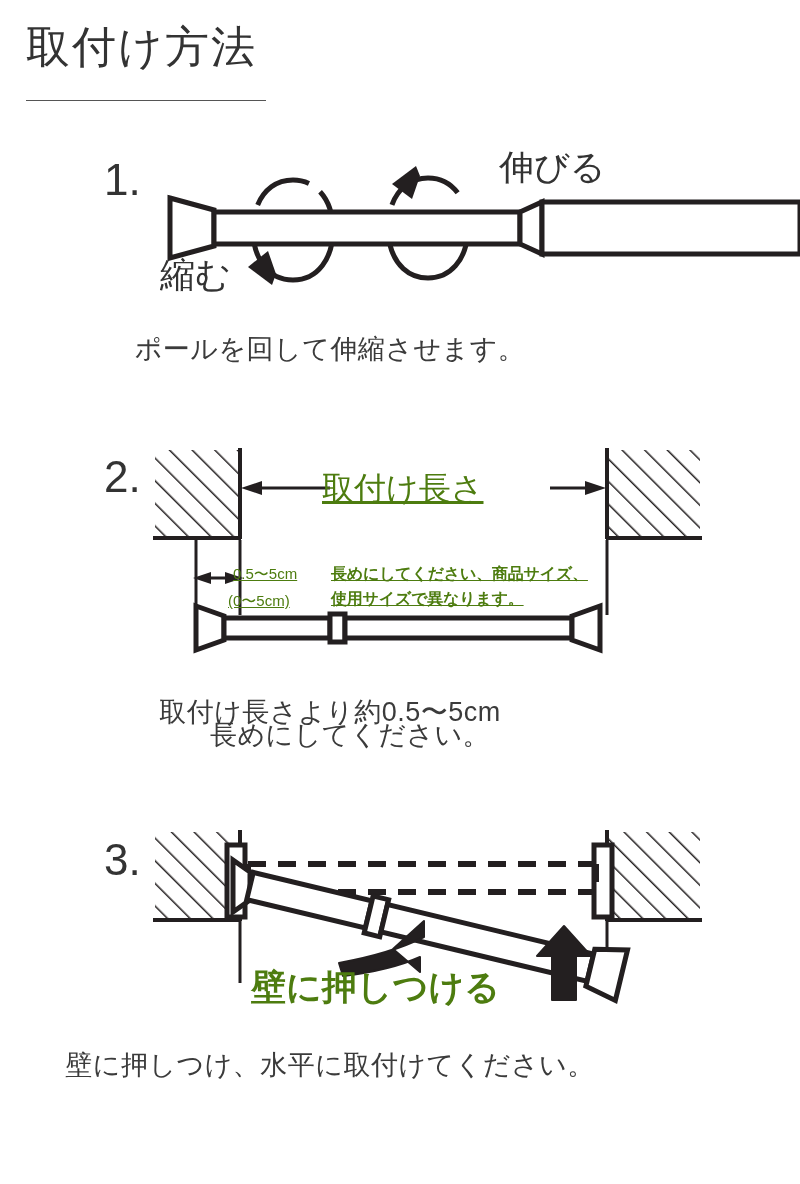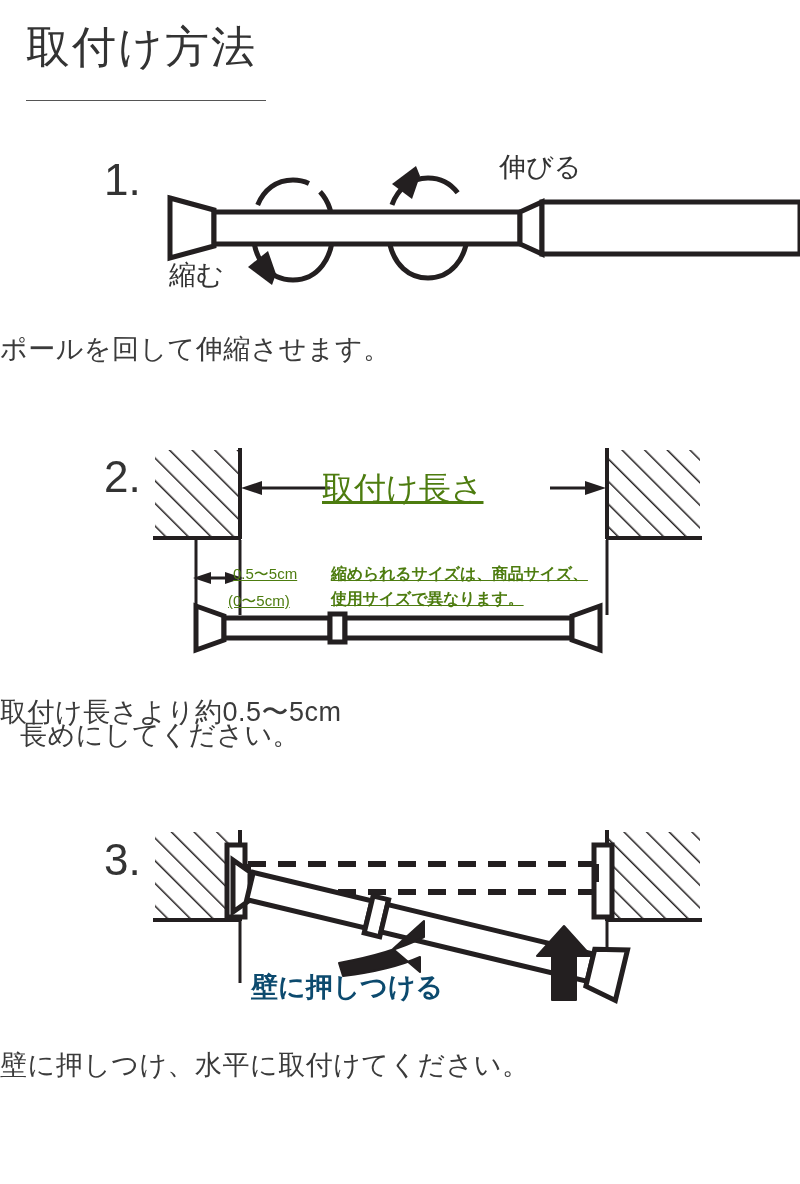--- a/index.html
+++ b/index.html
@@ -59,45 +59,46 @@
     position: absolute;
     font-size: 44px;
     line-height: 44px;
     font-weight: 400;
     color: #333333;
     letter-spacing: 0px;
   }
   .caption {
     position: absolute;
     width: 660px;
+    text-align: center;
     font-size: 27px;
     line-height: 38px;
     color: #3b3b3b;
     letter-spacing: 0.5px;
   }
 
   
   .figure {
     position: absolute;
     left: 0;
     top: 0;
   }
   .figure svg { display: block; }
 
   .jp-label {
     position: absolute;
-    font-size: 27px;
+    font-size: 35px;
     line-height: 30px;
     color: #333333;
     white-space: nowrap;
     font-weight: 400;
   }
   .jp-label.bold {
     font-weight: 700;
-    color: #0c4a6e;
+    color: #4d7c0f;
   }
 
   .dim-label {
     position: absolute;
     white-space: nowrap;
     color: #4d7c0f;
     text-decoration: underline;
   }
   .dim-label.big {
     font-size: 32px;
@@ -153,21 +154,21 @@
 
           <polygon points="214,72 520,72 520,104 214,104"></polygon>
 
           <polygon points="520,72 542,62 542,114 520,104"></polygon>
 
           <polygon points="542,62 800,62 800,114 542,114"></polygon>
         </g>
       </svg>
     </div>
 
-    <div class="jp-label" style="left:169px; top:260px;">縮む</div>
+    <div class="jp-label" style="left:160px; top:260px;">縮む</div>
     <div class="jp-label" style="left:499px; top:152px;">伸びる</div>
 
     <div class="caption" style="top:330px;">ポールを回して伸縮させます。</div>
   </div>
 
   <div class="step" style="top:0;">
 
     <div class="step-number" style="left:104px; top:455px;">2.</div>
 
     <div class="figure" style="left:0px; top:440px;">
@@ -223,21 +224,21 @@
           <polygon points="572,176 600,166 600,210 572,200"></polygon>
         </g>
       </svg>
     </div>
 
     <div class="dim-label big" style="left:322px; top:470px;">取付け長さ</div>
 
     <div class="dim-label mid" style="left:233px; top:561px;">0.5〜5cm</div>
     <div class="dim-label mid" style="left:228px; top:588px;">(0〜5cm)</div>
 
-    <div class="dim-label small" style="left:331px; top:564px;">縮められるサイズは、商品サイズ、</div>
+    <div class="dim-label small" style="left:331px; top:564px;">長めにしてください、商品サイズ、</div>
     <div class="dim-label small" style="left:331px; top:589px;">使用サイズで異なります。</div>
 
     <div class="caption" style="top:672px;margin-top:21px;">取付け長さより約0.5〜5cm</div>
     <div class="caption" style="top:716px;margin-left:20px;">長めにしてください。</div>
   </div>
 
   <div class="step" style="top:0;">
 
     <div class="step-number" style="left:104px; top:838px;">3.</div>
 

